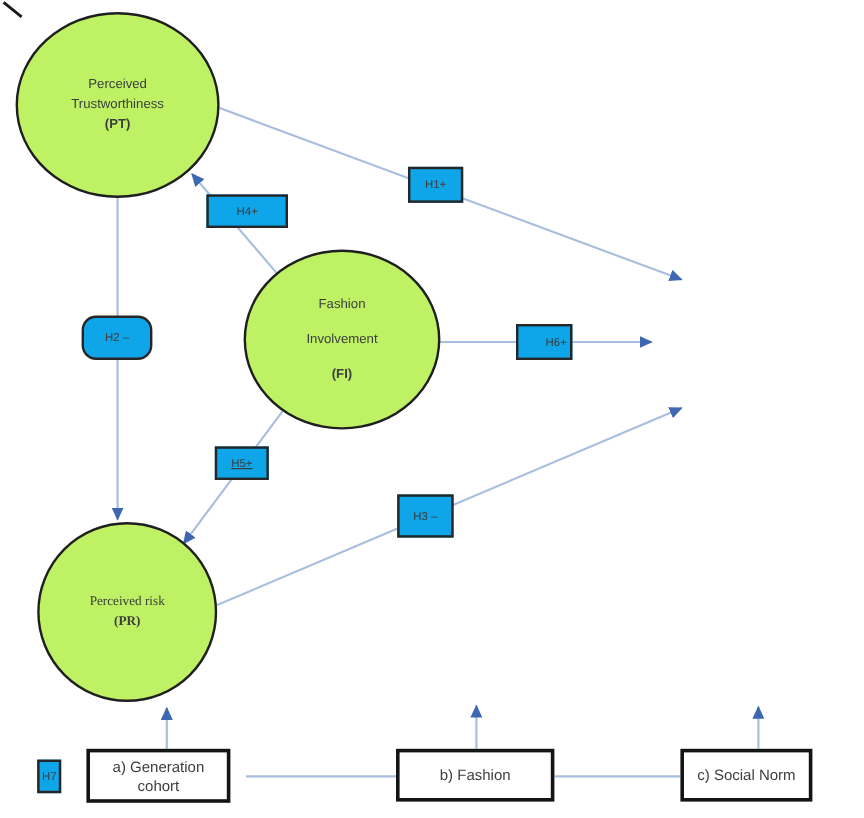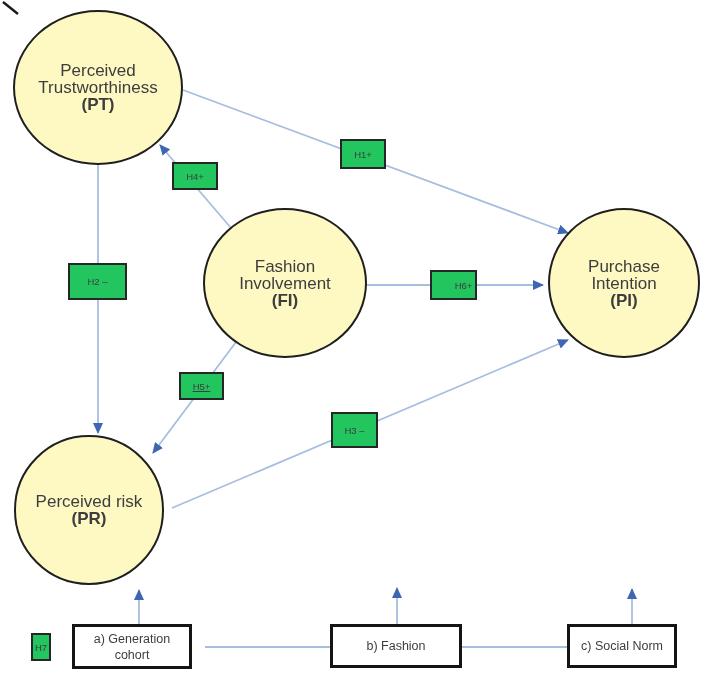--- a/index.html
+++ b/index.html
@@ -10,33 +10,33 @@
     font-family:"Liberation Sans", sans-serif;
     color:#3d3d3d;
     overflow:hidden;
   }
   .layer{position:absolute;left:0;top:0;}
   .node{
     position:absolute;
     box-sizing:border-box;
     border:2.5px solid #1f1f1f;
     border-radius:50%;
-    background:#fef9c3;
+    background:#bef264;
     display:flex;flex-direction:column;
     align-items:center;justify-content:center;
     text-align:center;
-    font-size:17px;line-height:17px;
+    font-size:11px;line-height:17px;
     z-index:2;
   }
   .node .abbr{font-weight:bold;}
   .hyp{
     position:absolute;
     box-sizing:border-box;
     border:2px solid #262626;
-    background:#22c55e;
+    background:#0ea5e9;
     display:flex;align-items:center;justify-content:center;
     font-size:9.5px;
     z-index:3;
   }
   .mod{
     position:absolute;
     box-sizing:border-box;
     border:3px solid #141414;
     background:#ffffff;
     display:flex;flex-direction:column;
@@ -80,41 +80,36 @@
     <line x1="205" y1="647" x2="330" y2="647" stroke="#a8bedf" stroke-width="1.8"></line>
     <line x1="462" y1="647" x2="567" y2="647" stroke="#a8bedf" stroke-width="1.8"></line>
   </svg>
 
   <div class="node" style="left:13px;top:10px;width:170px;height:155px;">
     <div>Perceived</div>
     <div>Trustworthiness</div>
     <div class="abbr">(PT)</div>
   </div>
 
-  <div class="node" style="left:203px;top:208px;width:164px;height:150px;">
+  <div class="node" style="left:203px;top:208px;width:164px;height:150px;gap:12px;">
     <div>Fashion</div>
     <div>Involvement</div>
     <div class="abbr">(FI)</div>
   </div>
 
-  <div class="node" style="left:548px;top:208px;width:152px;height:150px;">
-    <div>Purchase</div>
-    <div>Intention</div>
-    <div class="abbr">(PI)</div>
-  </div>
 
-  <div class="node" style="left:14px;top:435px;width:150px;height:150px;">
+  <div class="node" style="left:31px;top:435px;width:150px;height:150px;font-family:Liberation Serif, serif;">
     <div>Perceived risk</div>
     <div class="abbr">(PR)</div>
   </div>
 
   <div class="hyp" style="left:340px;top:139px;width:46px;height:30px;">H1+</div>
-  <div class="hyp" style="left:68px;top:263px;width:59px;height:37px;">H2 –</div>
+  <div class="hyp" style="left:68px;top:263px;width:59px;height:37px;border-radius:12px;">H2 –</div>
   <div class="hyp" style="left:331px;top:412px;width:47px;height:36px;">H3 –</div>
-  <div class="hyp" style="left:172px;top:162px;width:46px;height:28px;">H4+</div>
+  <div class="hyp" style="left:172px;top:162px;width:68px;height:28px;">H4+</div>
   <div class="hyp" style="left:179px;top:372px;width:45px;height:28px;text-decoration:underline;">H5+</div>
   <div class="hyp" style="left:430px;top:270px;width:47px;height:30px;padding-left:20px;">H6+</div>
   <div class="hyp" style="left:31px;top:633px;width:20px;height:28px;z-index:2;">H7</div>
 
   <div class="mod" style="left:72px;top:624px;width:120px;height:45px;">
     <div>a) Generation</div>
     <div>cohort</div>
   </div>
 
   <div class="mod" style="left:330px;top:624px;width:132px;height:44px;">

